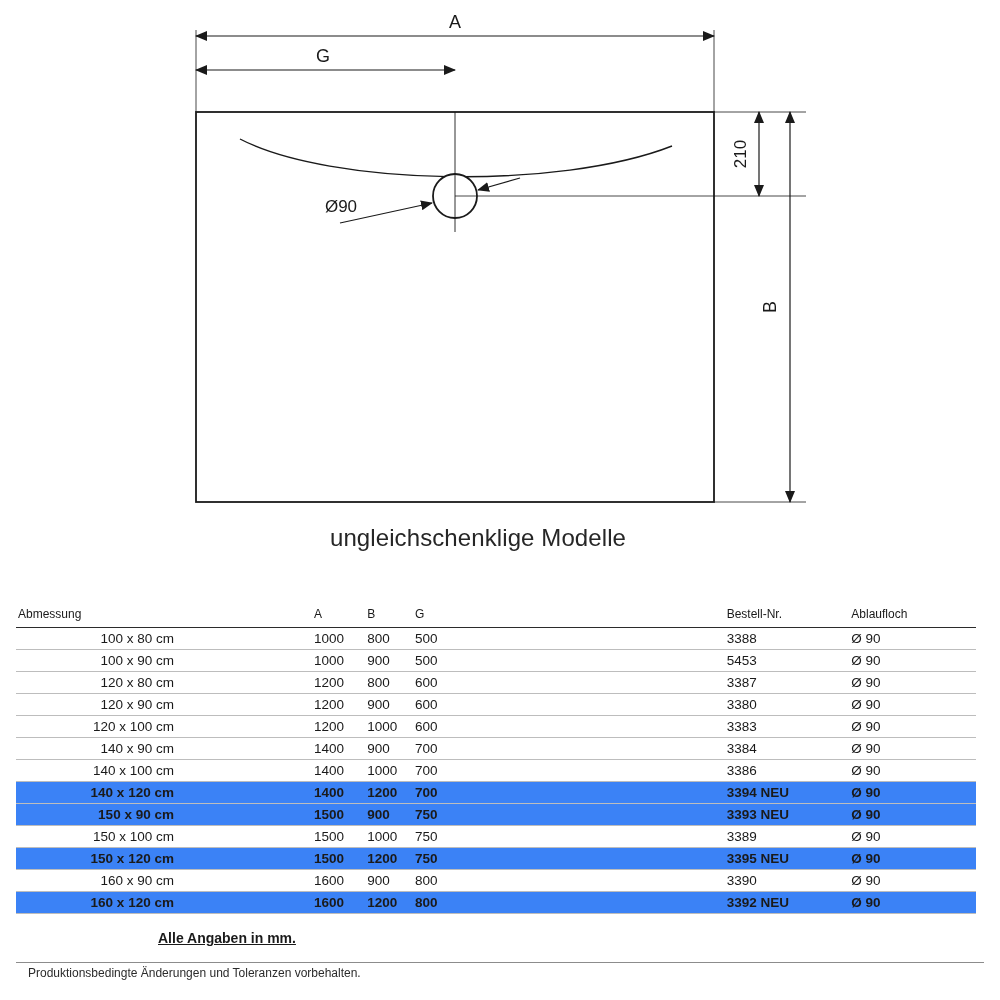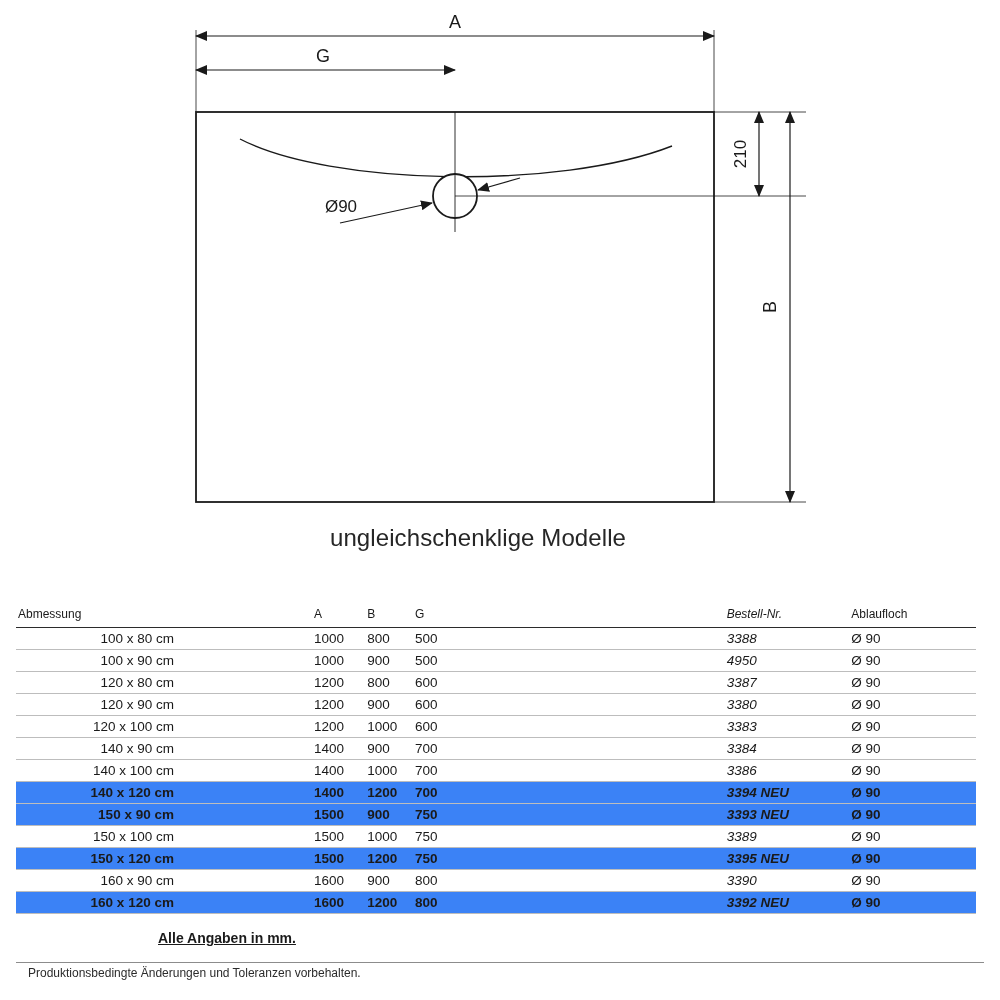--- a/index.html
+++ b/index.html
@@ -58,21 +58,21 @@
     white-space: nowrap;
   }
   table.spec tr.hl td {
     background: #3b82f6;
     font-weight: bold;
   }
   .c-dim   { width: 150px; padding-left: 2px !important; text-align: right; }
   .c-a     { width: 46px;  text-align: left; padding-left: 140px !important; }
   .c-b     { width: 46px;  text-align: left; }
   .c-g     { width: 300px; text-align: left; }
-  .c-best  { width: 120px; font-style: italic; }
+  .c-best  { width: 120px; }
   .c-abl   { width: 120px; }
   th.c-a   { padding-left: 140px !important; }
   #note-mm {
     position: absolute;
     left: 158px;
     top: 930px;
     font-size: 14px;
     font-weight: bold;
     color: #1a1a1a;
     text-decoration: underline;
@@ -163,21 +163,21 @@
           <td class="c-b">800</td>
           <td class="c-g">500</td>
           <td class="c-best">3388</td>
           <td class="c-abl">Ø 90</td>
         </tr>
         <tr>
           <td class="c-dim">100 x 90 cm</td>
           <td class="c-a">1000</td>
           <td class="c-b">900</td>
           <td class="c-g">500</td>
-          <td class="c-best">4950</td>
+          <td class="c-best">5453</td>
           <td class="c-abl">Ø 90</td>
         </tr>
         <tr>
           <td class="c-dim">120 x 80 cm</td>
           <td class="c-a">1200</td>
           <td class="c-b">800</td>
           <td class="c-g">600</td>
           <td class="c-best">3387</td>
           <td class="c-abl">Ø 90</td>
         </tr>

